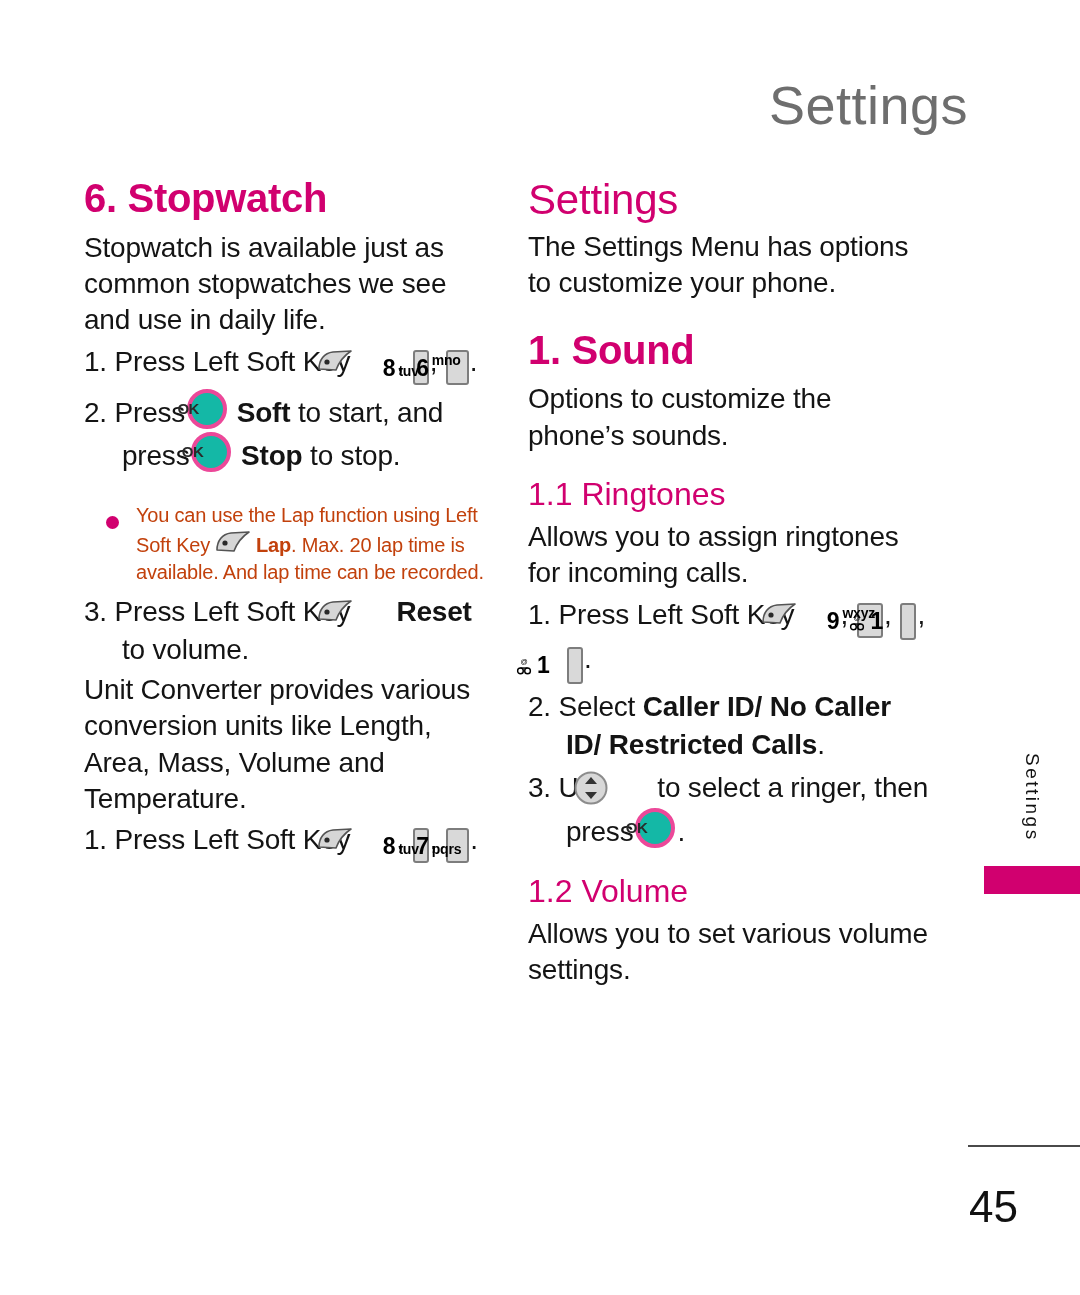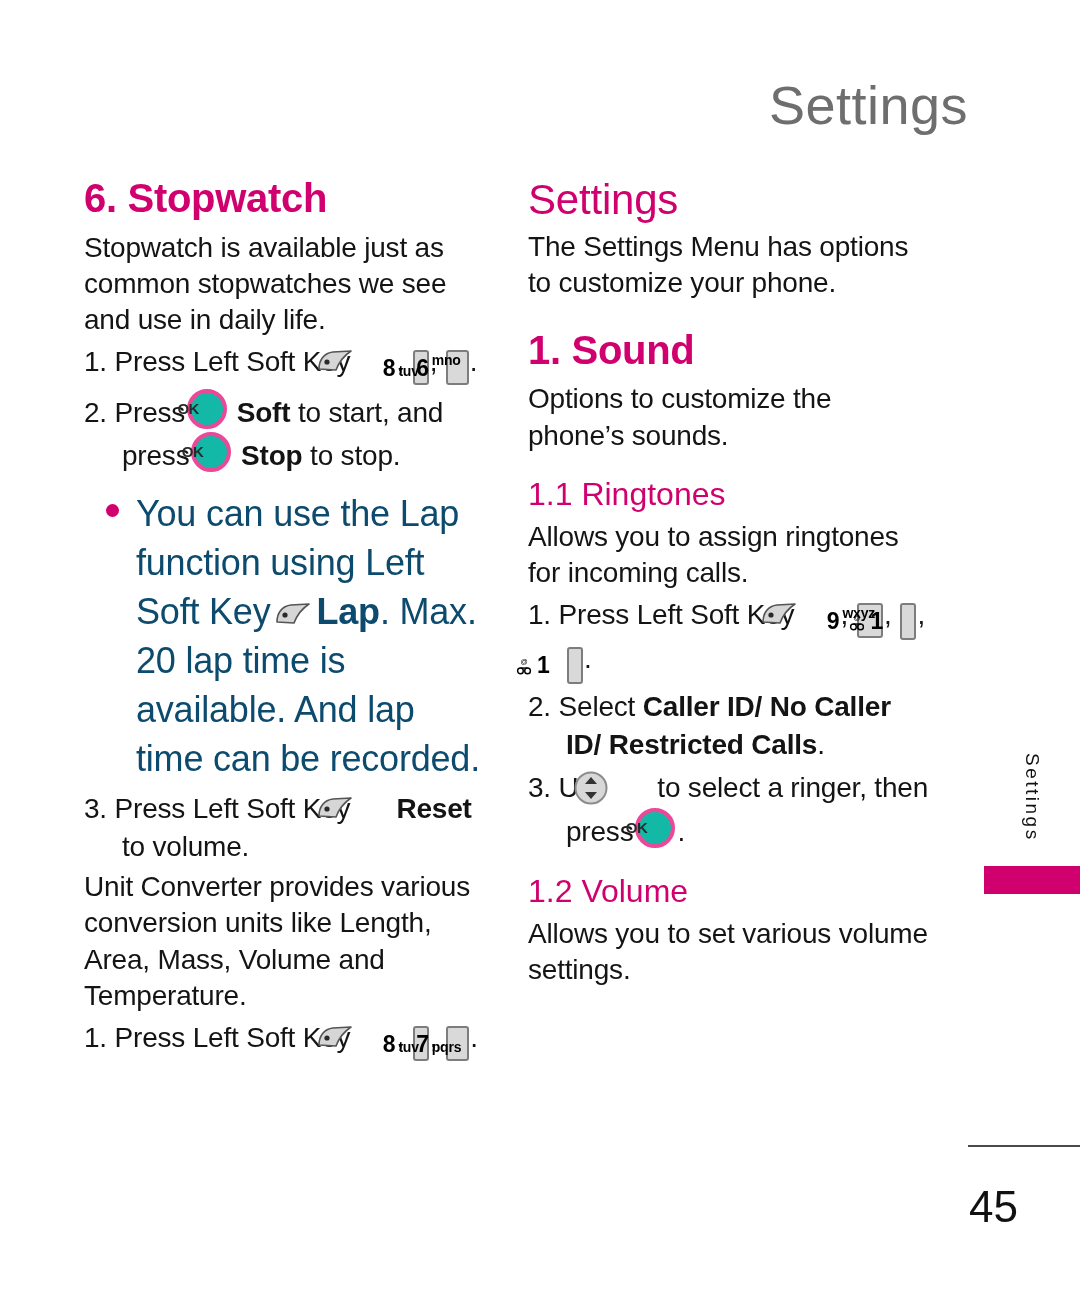--- a/index.html
+++ b/index.html
@@ -122,25 +122,25 @@
     padding-left: 38px;
     text-indent: -38px;
     letter-spacing: -0.2px;
   }
   .step .num { display: inline; }
   .bold { font-weight: 700; }
 
   
   .bullet-item {
     position: relative;
-    margin: 14px 0 6px 0;
+    margin: 26px 0 6px 0;
     padding-left: 52px;
-    font-size: 36px;
+    font-size: 20px;
     line-height: 1.36;
-    color: #0c4a6e;
+    color: #c2410c;
     letter-spacing: -0.2px;
   }
   .bullet-dot {
     position: absolute;
     left: 22px;
     top: 14px;
     width: 13px;
     height: 13px;
     border-radius: 50%;
     background: #d1006f;

